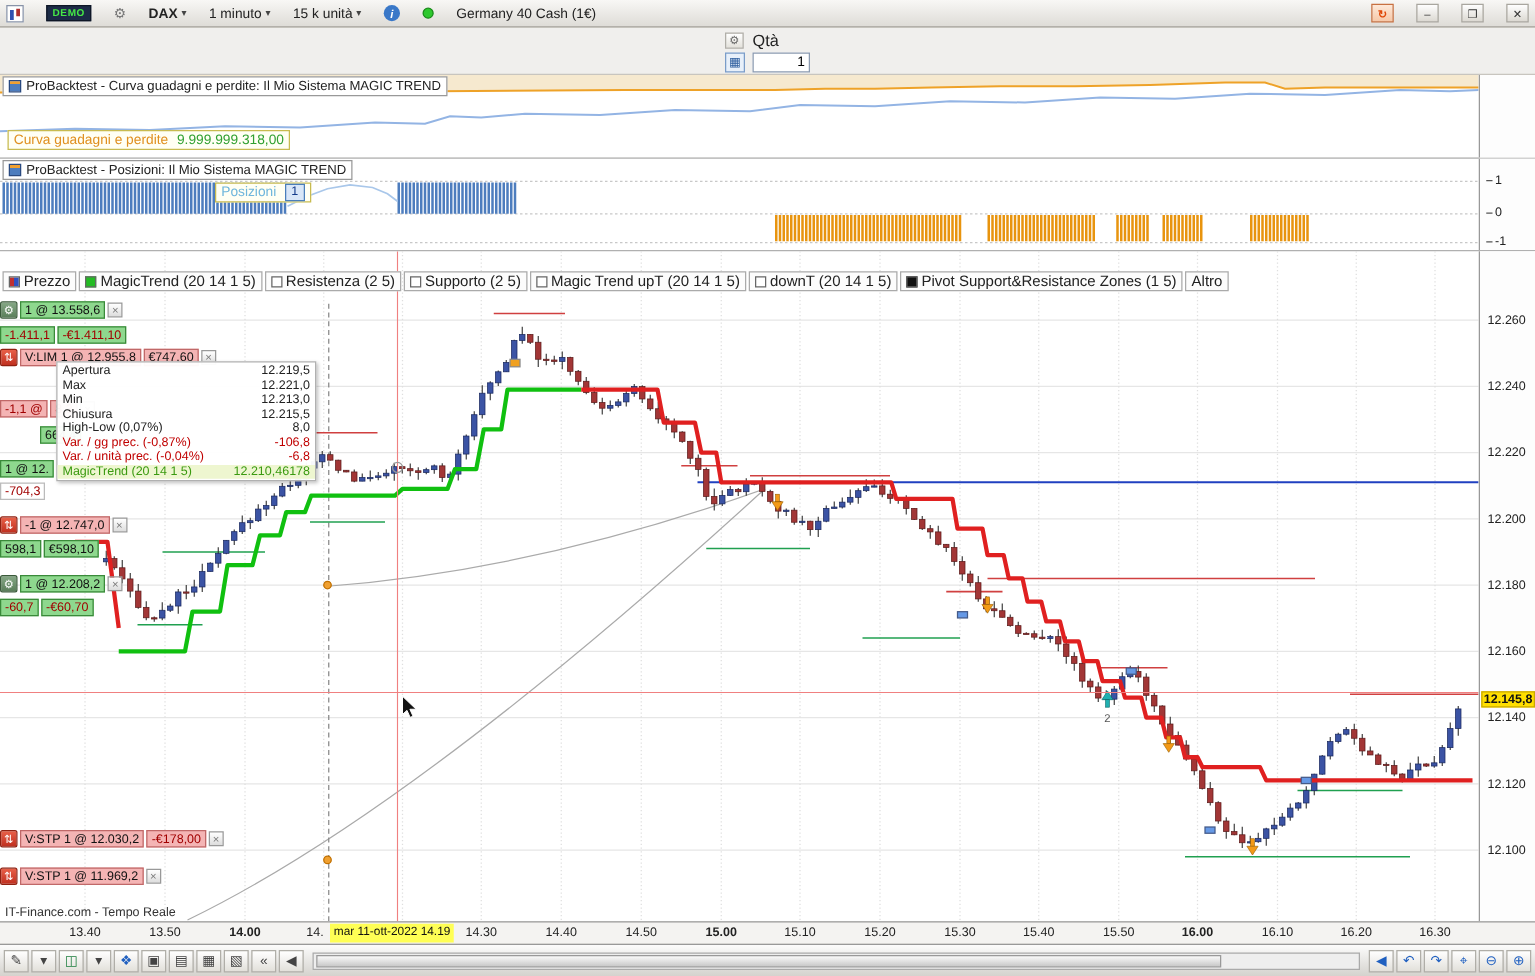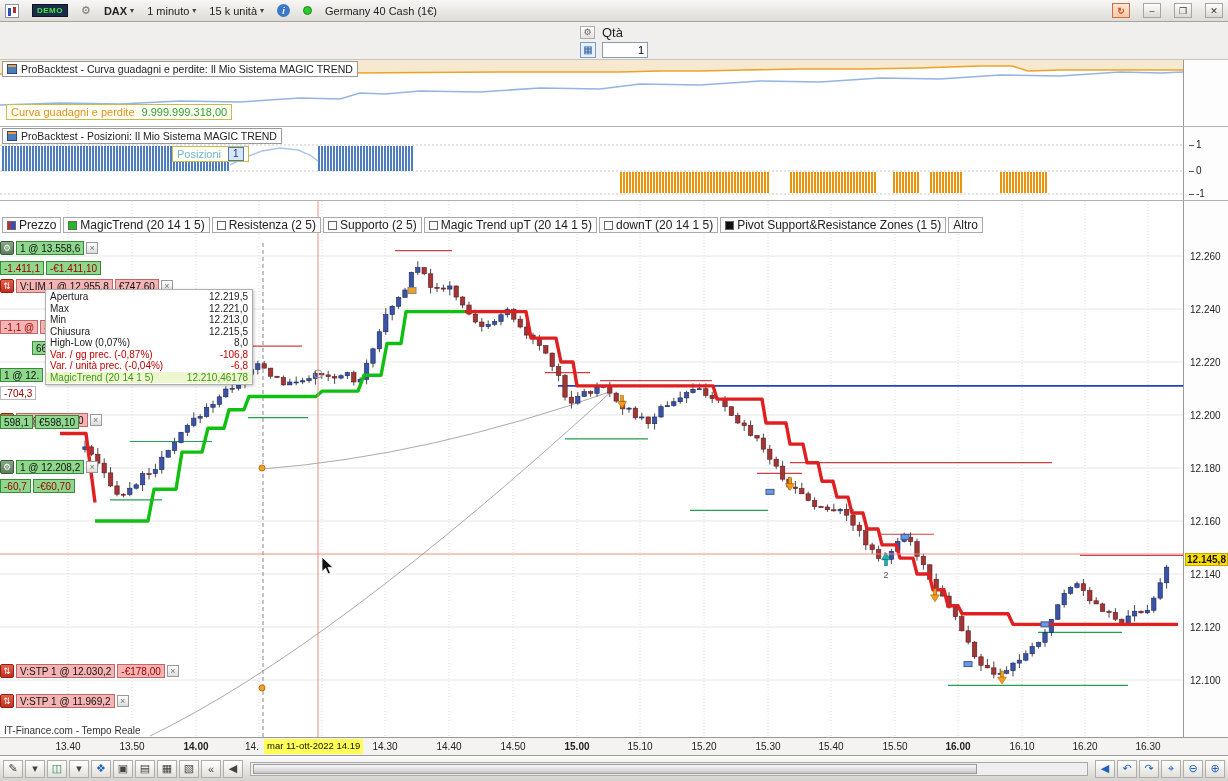--- a/index.html
+++ b/index.html
@@ -1,19 +1,19 @@
 <!DOCTYPE html>
 <html><head>
 <meta charset="utf-8">
 <style>
   *{margin:0;padding:0;box-sizing:border-box}
   html,body{width:1228px;height:781px;overflow:hidden}
   body{font-family:"Liberation Sans",sans-serif;background:#d4d0c8;position:relative;font-size:11px;color:#222}
   
-  .titlebar{position:absolute;left:0;top:0;width:1228px;height:22px;background:linear-gradient(#f8f7f5,#dedcd7);border-bottom:1px solid #a8a59e;display:flex;align-items:center;gap:13px;padding:0 5px;z-index:20}
+  .titlebar{position:absolute;left:0;top:0;width:1228px;height:22px;background:linear-gradient(#f8f7f5,#dedcd7);border-bottom:1px solid #a8a59e;display:flex;align-items:center;gap:18px;padding:0 5px;z-index:20}
   .candico{width:14px;height:14px;background:#fff;border:1px solid #8893a8;position:relative}
   .candico i{position:absolute;width:3px}
   .candico .b1{left:2px;top:3px;height:8px;background:#3050b0}
   .candico .b2{left:7px;top:2px;height:6px;background:#b03030}
   .demo{background:#1c2b46;color:#46e846;font-size:8px;font-weight:bold;padding:1px 4px;border:1px solid #0e1626;letter-spacing:.5px}
   .toolico{font-size:11px;color:#777}
   .ddlbl{display:flex;align-items:center;gap:3px;cursor:default}
   .dd{font-size:8px;color:#444}
   .info{width:13px;height:13px;border-radius:50%;background:#3a78c8;color:#fff;font-size:9px;font-style:italic;font-weight:bold;display:flex;align-items:center;justify-content:center}
   .dotg{width:9px;height:9px;border-radius:50%;background:#2ec82e;border:1px solid #1a8a1a}
@@ -867,21 +867,21 @@
         <span class="chip green">1 @ 12.</span>
       </div>
       <div class="tagrow" style="top: 184px;">
         <span class="chip white neg">-704,3</span>
       </div>
       <div class="tagrow" style="top: 211px;">
         <span class="tagico order">⇅</span>
         <span class="chip pink">-1 @ 12.747,0</span>
         <span class="closebtn">×</span>
       </div>
-      <div class="tagrow" style="top: 213px;">
+      <div class="tagrow" style="top: 230px;">
         <span class="chip green">598,1</span>
         <span class="chip green">€598,10</span>
       </div>
       <div class="tagrow" style="top: 258px;">
         <span class="tagico gear">⚙</span>
         <span class="chip green">1 @ 12.208,2</span>
         <span class="closebtn">×</span>
       </div>
       <div class="tagrow" style="top: 277px;">
         <span class="chip green neg">-60,7</span>

